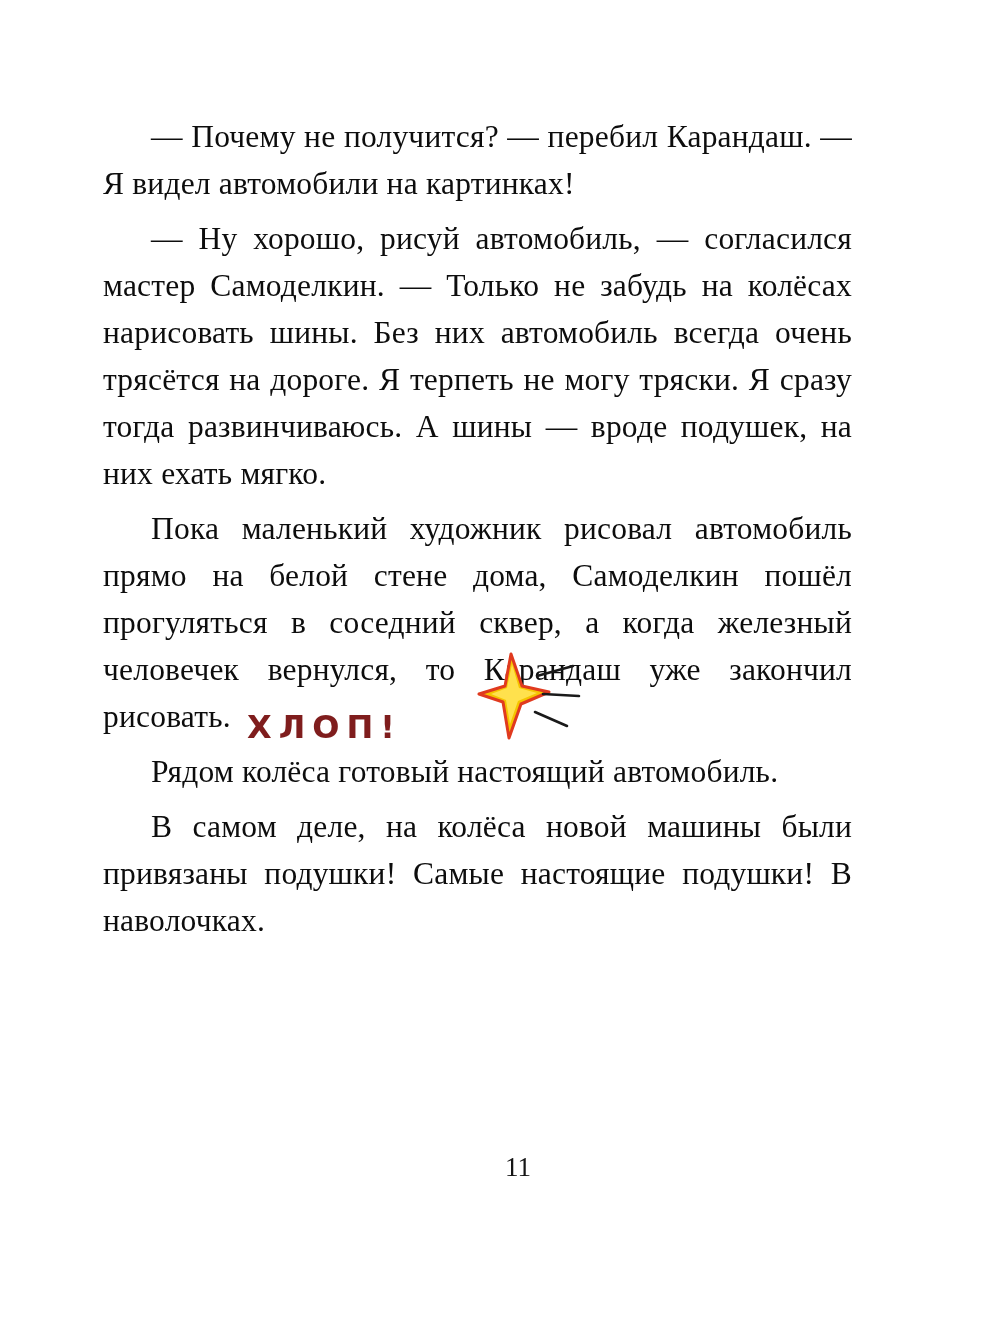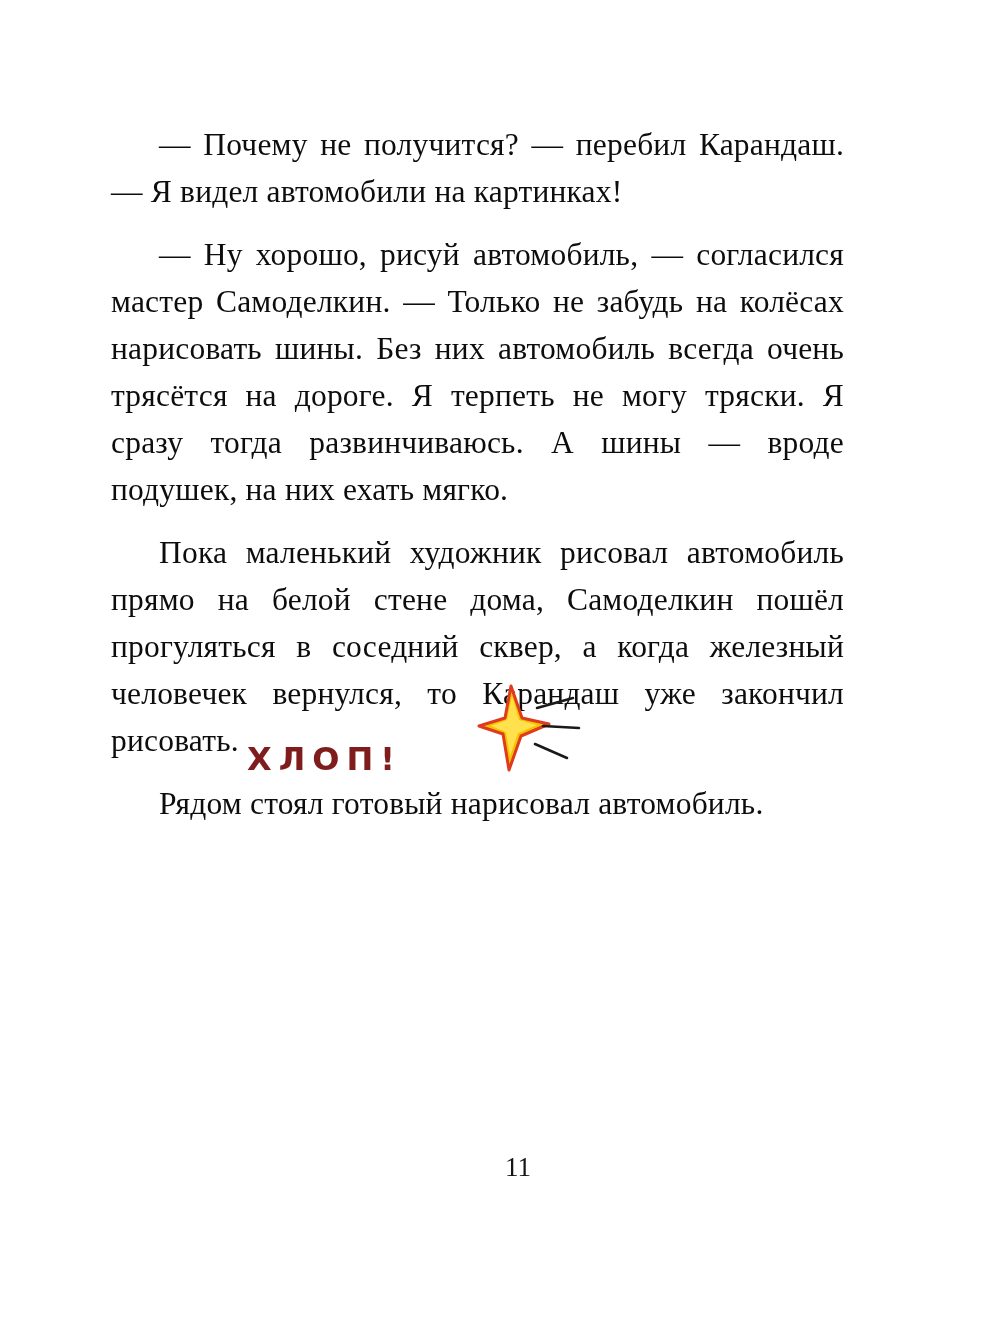--- a/index.html
+++ b/index.html
@@ -23,21 +23,21 @@
   }
   .body-text {
     font-size: 31.5px;
     line-height: 47px;
     text-align: justify;
     text-justify: inter-word;
     color: #0d0d0d;
     letter-spacing: 0.2px;
   }
   .body-text p {
-    margin: 16px;
+    margin: 8px;
     text-indent: 48px;
     font-family: Liberation Serif, serif;
   }
   .hlop-line {
     position: relative;
     height: 0;
   }
   .hlop {
     display: inline-block;
     position: absolute;
@@ -87,19 +87,20 @@
           <polygon points="47,12 54,36 72,41 53,49 45,72 41,48 26,42 42,36" fill="#ffe14d" stroke="none"></polygon>
           <g stroke="#1a1a1a" stroke-width="2.6" stroke-linecap="round">
             <line x1="72" y1="24" x2="108" y2="14"></line>
             <line x1="78" y1="42" x2="114" y2="44"></line>
             <line x1="70" y1="60" x2="102" y2="74"></line>
           </g>
         </svg>
       </span>
     </div>
 
-    <p>Рядом стоял готовый нарисовал автомобиль.</p>
+    <p>Рядом колёса готовый настоящий автомобиль.</p>
+    <p>В самом деле, на колёса новой машины были привязаны подушки! Самые настоящие подушки! В наволочках.</p>
 
   </div>
 
   <div class="page-number">11</div>
 
 </div>
 
 </body></html>

